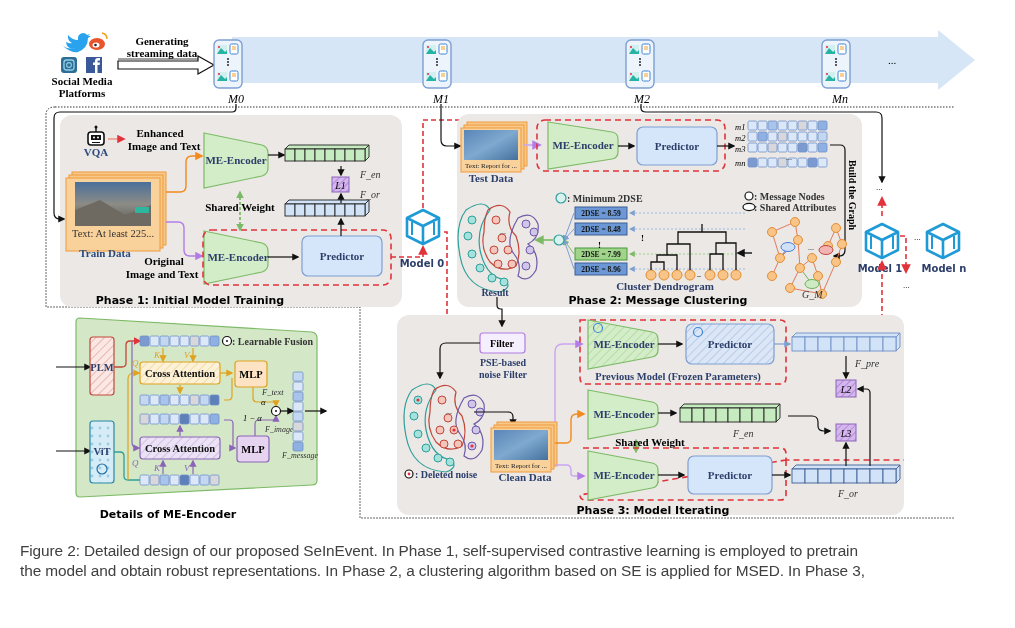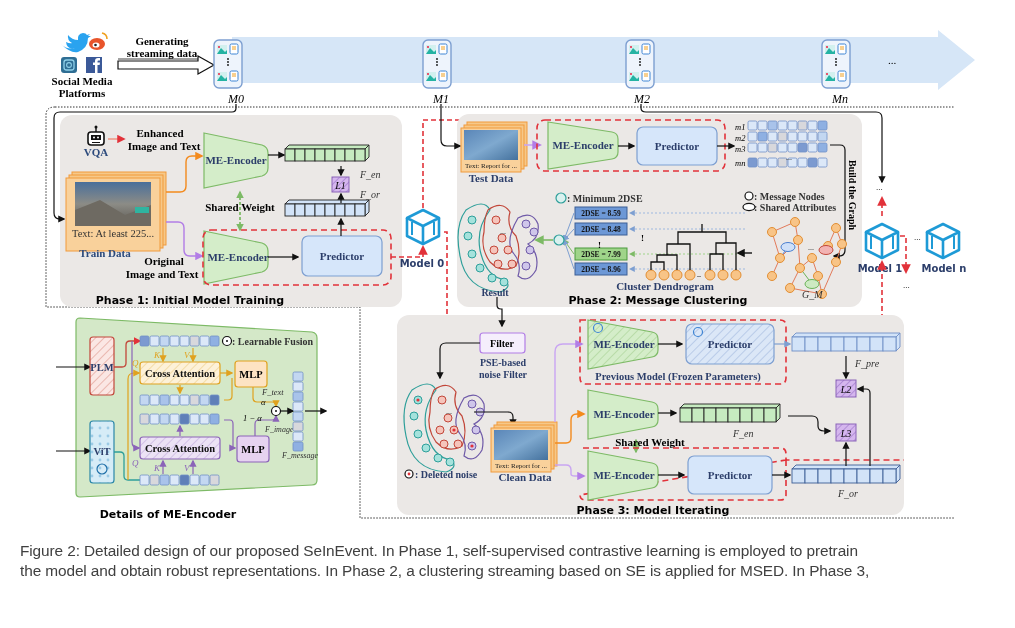--- a/index.html
+++ b/index.html
@@ -725,14 +725,14 @@
       <text x="846" y="437" text-anchor="middle" font-size="10" font-style="italic">L3</text>
     </g>
     <line x1="846" y1="466" x2="846" y2="443" stroke="#111" stroke-width="1.2" marker-end="url(#ab)"></line>
     <path d="M870,466 L870,393 Q870,389 866,389 L858,389" fill="none" stroke="#111" stroke-width="1.2" marker-end="url(#ab)"></path>
     <text x="653" y="514" text-anchor="middle" font-size="11" class="comic bold">Phase 3: Model Iterating</text>
   </g>
 </svg>
 
 <div class="caption">
   <div>Figure 2: Detailed design of our proposed SeInEvent. In Phase 1, self-supervised contrastive learning is employed to pretrain</div>
-  <div>the model and obtain robust representations. In Phase 2, a clustering streaming based on SE is applied for MSED. In Phase 3,</div>
+  <div>the model and obtain robust representations. In Phase 2, a clustering algorithm based on SE is applied for MSED. In Phase 3,</div>
 </div>
 
 </body></html>

